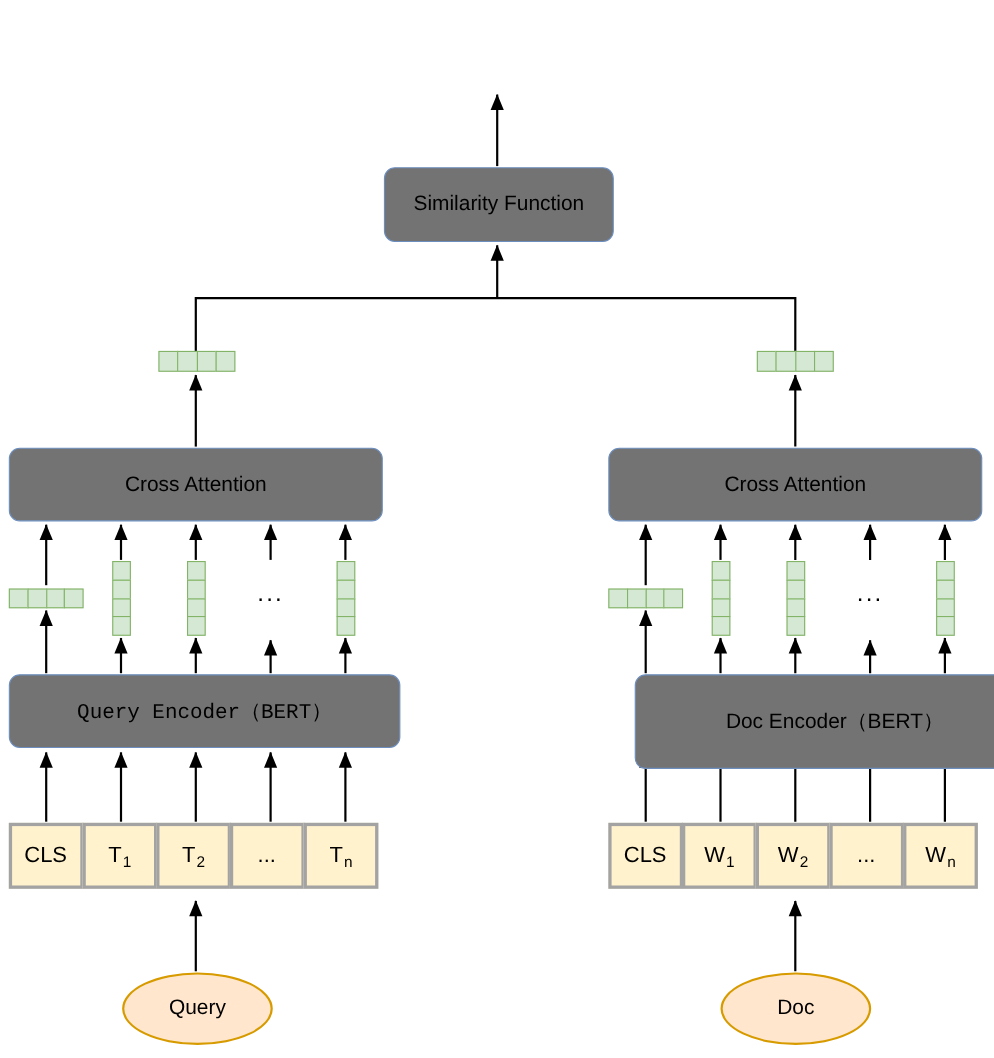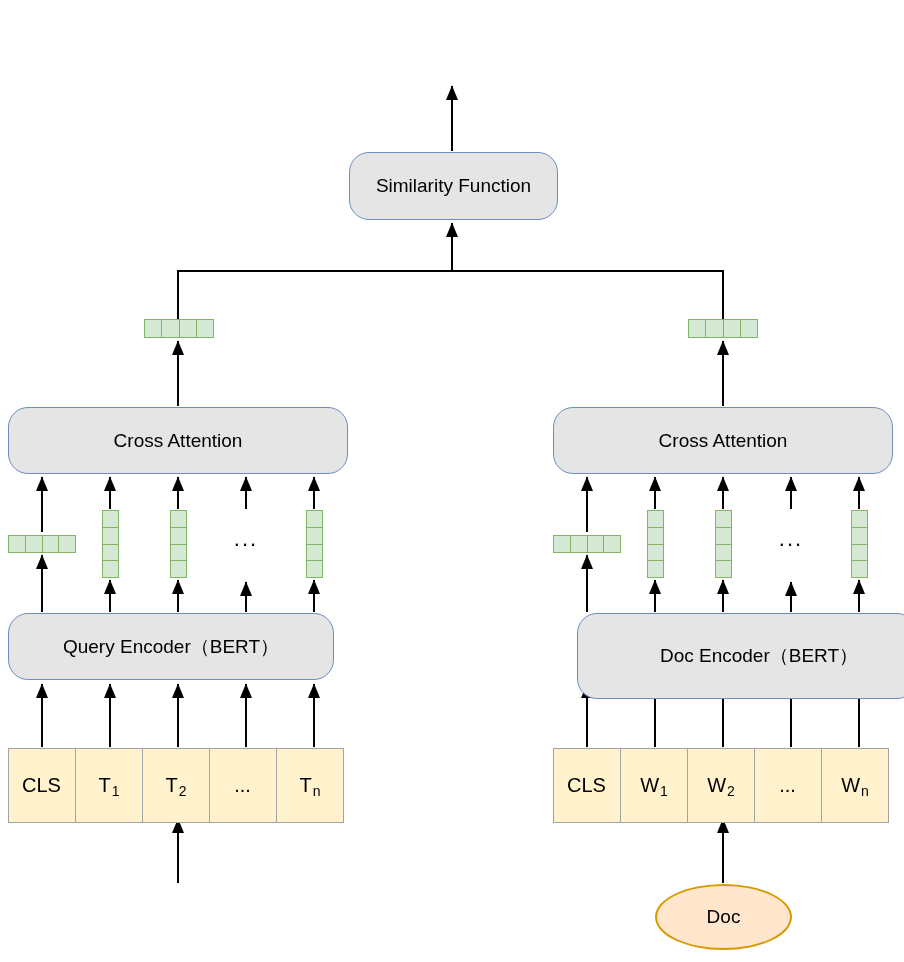--- a/index.html
+++ b/index.html
@@ -18,40 +18,40 @@
     display: flex;
     align-items: center;
     justify-content: center;
     box-sizing: border-box;
     font-size: 19px;
     z-index: 2;
     text-align: center;
     white-space: nowrap;
   }
   .box {
-    background: #e5e5e5;
+    background: #737373;
     border: 1px solid #6c8ebf;
-    border-radius: 20px;
+    border-radius: 10px;
   }
   .ellipse {
     background: #ffe6cc;
     border: 2px solid #d79b00;
     border-radius: 50%;
   }
   .tokenrow {
     position: absolute;
     display: flex;
     z-index: 2;
   }
   .token {
     width: 68px;
-    height: 75px;
+    height: 60px;
     box-sizing: border-box;
     background: #fff2cc;
-    border: 1px solid #a3a3a3;
+    border: 3px solid #a3a3a3;
     display: flex;
     align-items: center;
     justify-content: center;
     font-size: 20px;
   }
   .token + .token { margin-left: -1px; }
   .token .sub {
     font-size: 14px;
     position: relative;
     top: 5px;
@@ -165,21 +165,21 @@
     <div class="vcell"></div>
   </div>
   <div class="dots" style="left:226px; top:524px; width:40px; height:30px;">...</div>
   <div class="vec v" style="left:306px; top:510px; width:17px; height:68px;">
     <div class="vcell"></div>
     <div class="vcell"></div>
     <div class="vcell"></div>
     <div class="vcell"></div>
   </div>
 
-  <div class="node box" style="left:8px; top:613px; width:326px; height:67px;">
+  <div class="node box" style="left:8px; top:613px; width:356px; height:67px;font-family:Liberation Mono, monospace;">
     <span>Query Encoder（BERT）</span>
   </div>
 
   <div class="tokenrow" style="left:8px; top:748px;">
     <div class="token">
         <span>CLS</span>
         <span class="sub"></span>
       </div>
     <div class="token">
         <span>T</span>
@@ -192,20 +192,23 @@
     <div class="token">
         <span>...</span>
         <span class="sub"></span>
       </div>
     <div class="token">
         <span>T</span>
         <span class="sub">n</span>
       </div>
   </div>
 
+  <div class="node ellipse" style="left:111px; top:884px; width:137px; height:66px;">
+    <span>Query</span>
+  </div>
 
   <div class="vec h" style="left:688px; top:319px; width:70px; height:19px;">
     <div class="vcell"></div>
     <div class="vcell"></div>
     <div class="vcell"></div>
     <div class="vcell"></div>
   </div>
 
   <div class="node box" style="left:553px; top:407px; width:340px; height:67px;">
     <span>Cross Attention</span>

